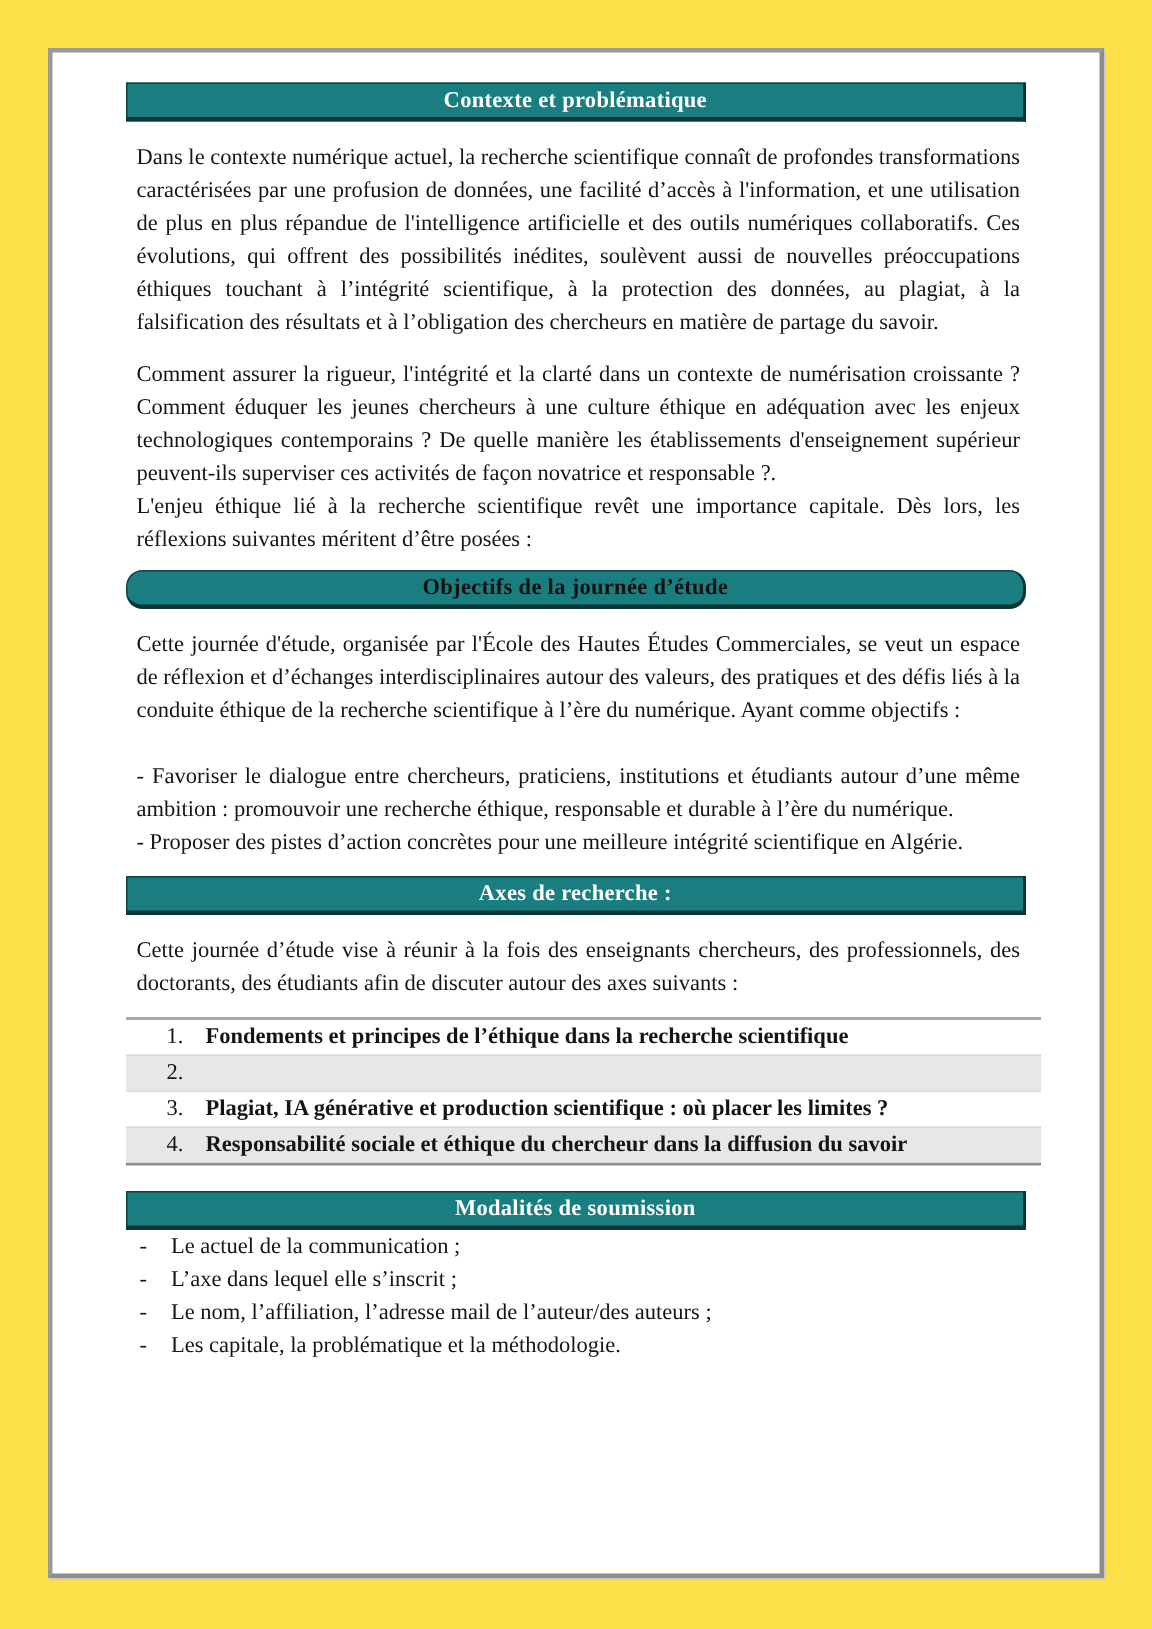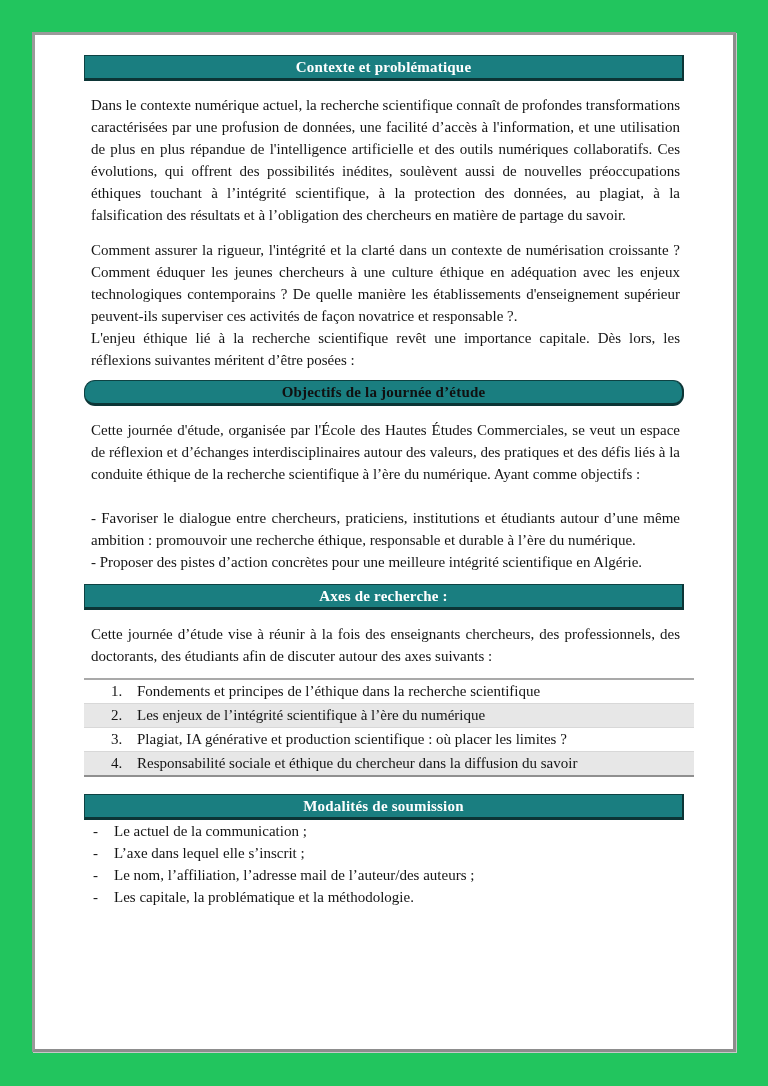--- a/index.html
+++ b/index.html
@@ -3,21 +3,21 @@
 <meta charset="utf-8">
 <style>
   html, body {
     margin: 0; padding: 0;
     width: 768px; height: 1086px;
     background: #ffffff;
     font-family: "Liberation Serif", serif;
     color: #141414;
     overflow: hidden;
   }
-  .page { position: relative; width: 768px; height: 1086px; background: #22c55e; }
+  .page { position: relative; width: 768px; height: 1086px; background: #fde047; }
   .frame {
     position: absolute; left: 32px; top: 32px;
     width: 704px; height: 1020px;
     box-sizing: border-box;
     border: 3px solid #9a9a9a;
     border-right-color: #8d8d8d;
     border-bottom-color: #8d8d8d;
     box-shadow: 1px 1px 0 #c8c8c8;
     background: #ffffff;
     padding: 20px 47px 0 49px;
@@ -62,21 +62,21 @@
     display: flex;
     align-items: baseline;
     font-size: 15px;
     line-height: 21px;
     padding: 1px 0;
     border-top: 1px solid #d8d8d8;
   }
   .axis-row:first-child { border-top: none; }
   .axis-row.shaded { background: #e7e7e7; }
   .axis-num { width: 26px; margin-left: 27px; flex: none; }
-  .axis-text { font-weight: normal; }
+  .axis-text { font-weight: bold; }
   .dash-list { margin-top: 1px; }
   .dash-item {
     display: flex;
     font-size: 15px;
     line-height: 21px;
     margin: 0 0 1px 9px;
   }
   .dash-marker { width: 21px; flex: none; }
 </style>
 </head>
@@ -113,21 +113,20 @@
       <p>Cette journée d’étude vise à réunir à la fois des enseignants chercheurs, des professionnels, des doctorants, des étudiants afin de discuter autour des axes suivants :</p>
     </div>
 
     <div class="axes-table">
       <div class="axis-row">
         <span class="axis-num">1.</span>
         <span class="axis-text">Fondements et principes de l’éthique dans la recherche scientifique</span>
       </div>
       <div class="axis-row shaded">
         <span class="axis-num">2.</span>
-        <span class="axis-text">Les enjeux de l’intégrité scientifique à l’ère du numérique</span>
       </div>
       <div class="axis-row">
         <span class="axis-num">3.</span>
         <span class="axis-text">Plagiat, IA générative et production scientifique : où placer les limites ?</span>
       </div>
       <div class="axis-row shaded">
         <span class="axis-num">4.</span>
         <span class="axis-text">Responsabilité sociale et éthique du chercheur dans la diffusion du savoir</span>
       </div>
     </div>

